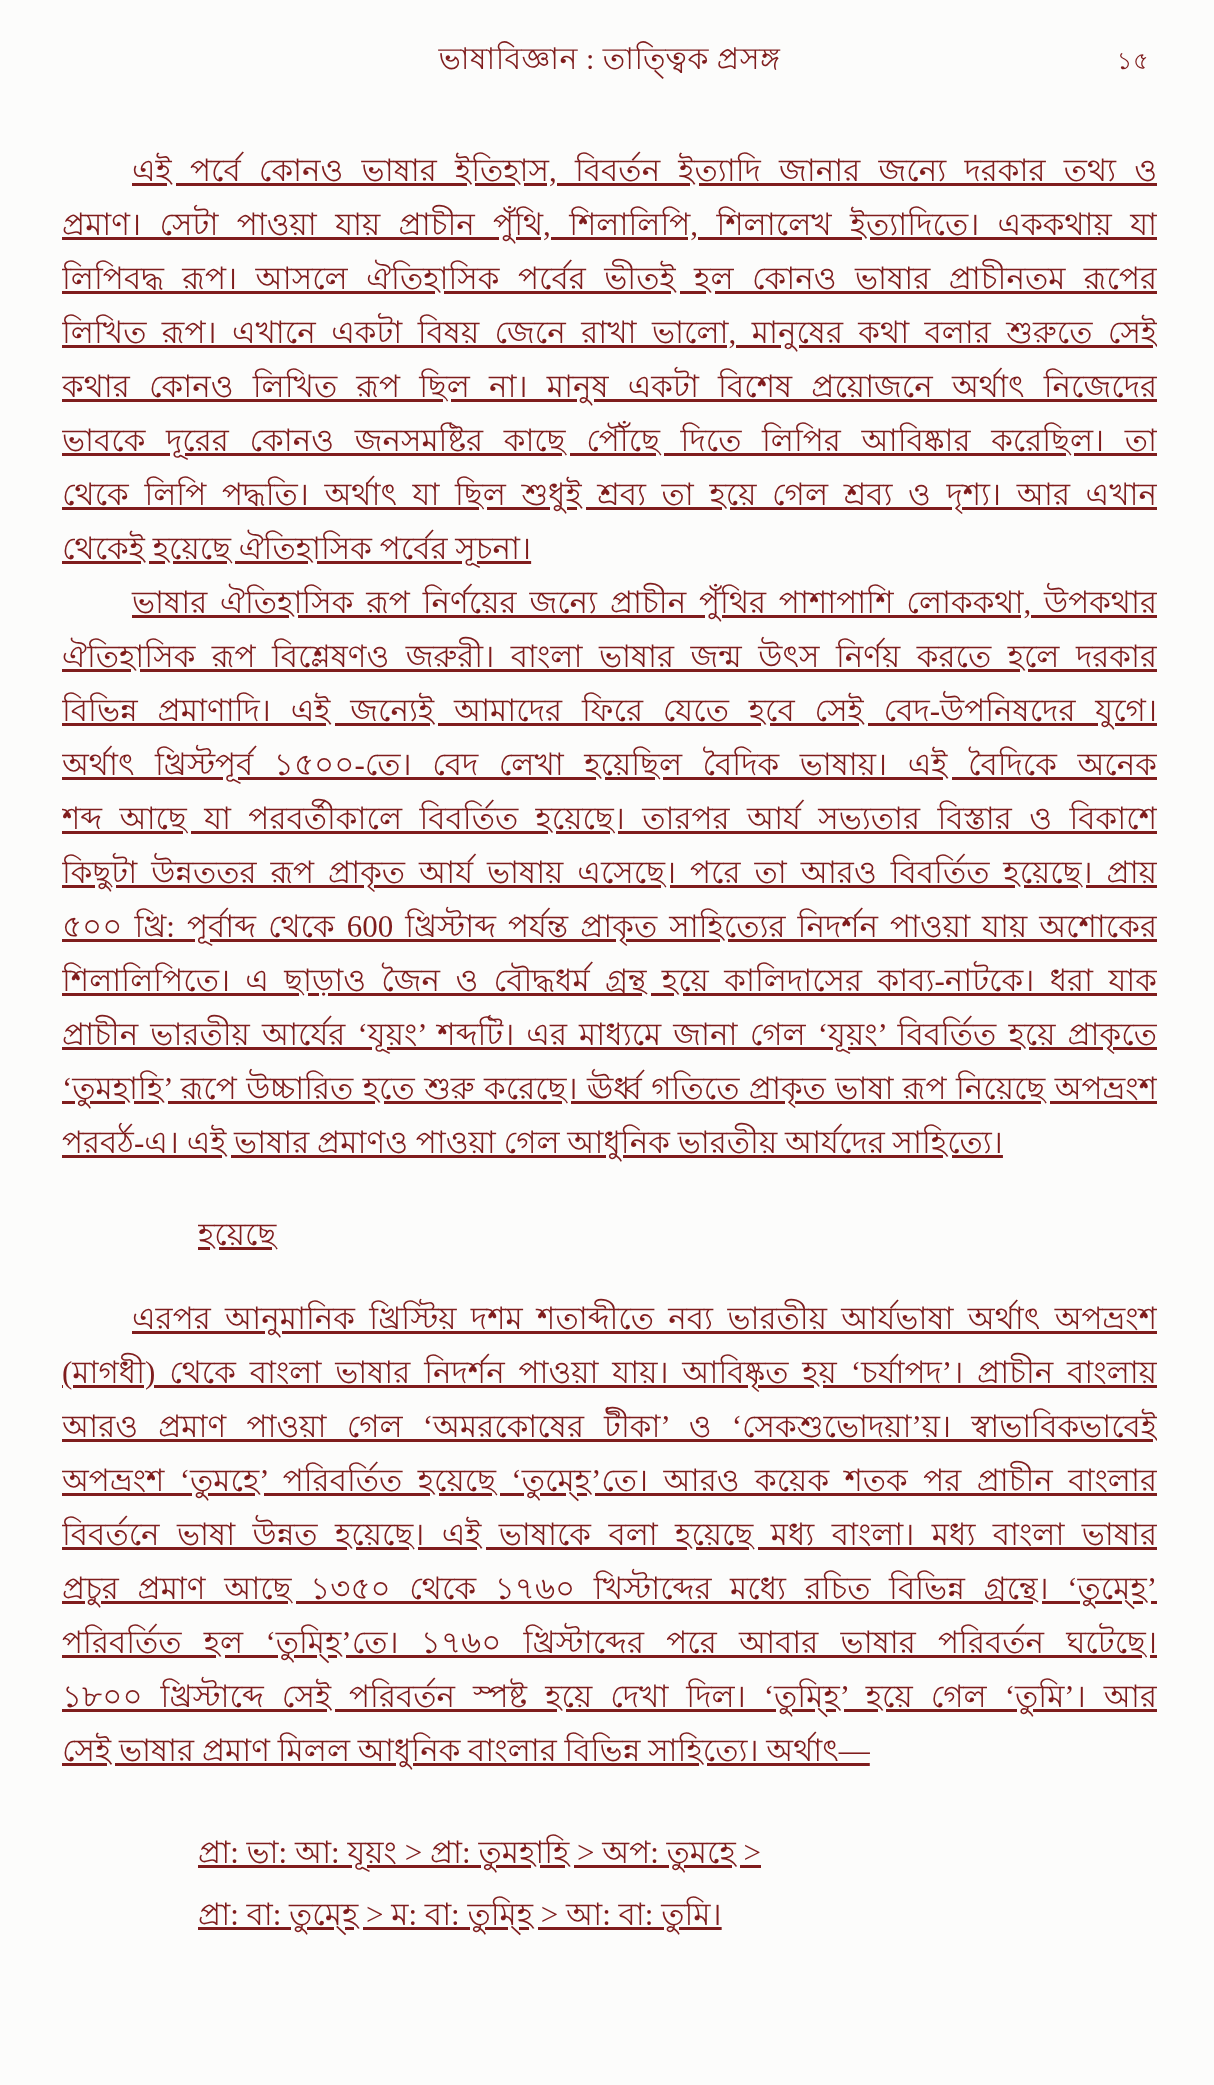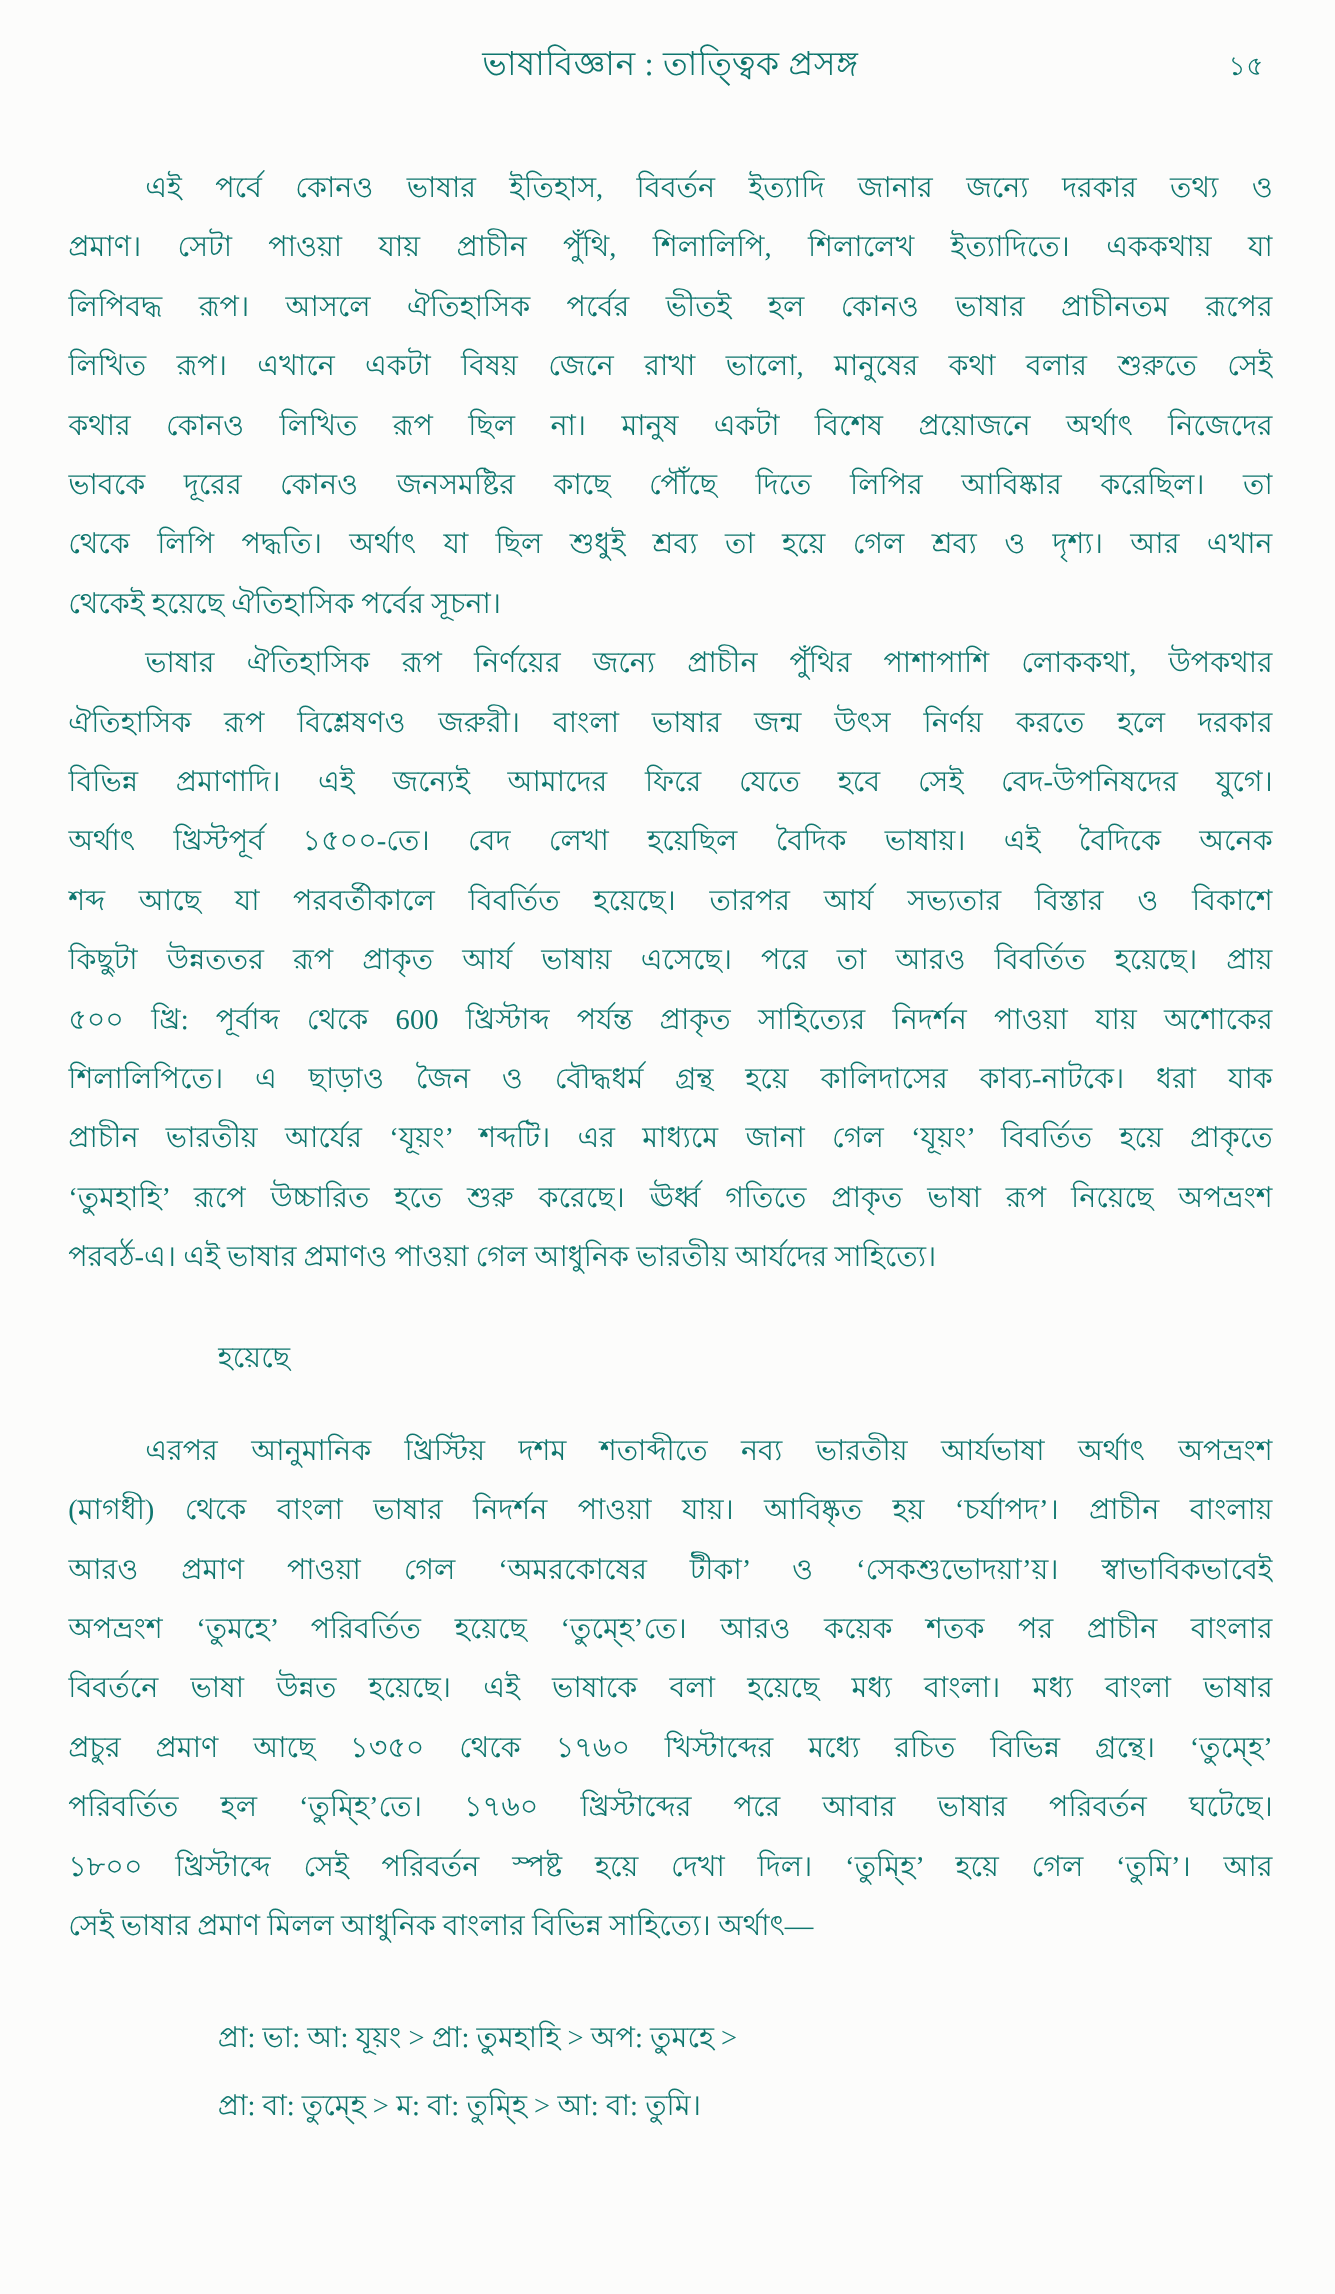--- a/index.html
+++ b/index.html
@@ -2,30 +2,31 @@
 <html lang="bn"><head>
 <meta charset="utf-8">
 <style>
   html,body { margin:0; padding:0; background:#ffffff; }
   .page {
     position:relative;
     width:1214px;
     height:2085px;
     margin:0 auto;
     background:#fcfcfb;
-    color:#0f766e;
+    color:#7f1d1d;
     font-family:"Liberation Serif","DejaVu Serif",serif;
     box-sizing:border-box;
     padding:36px 57px 0 62px;
     overflow:hidden;
+    text-decoration:underline;
   }
   .hdr { position:relative; text-align:center; font-size:30px; line-height:46px; letter-spacing:.5px; }
   .hdr-title { display:inline-block; }
   .pagenum { position:absolute; right:8px; top:2px; font-size:24px; }
-  .bodytext { margin-top:62px; font-size:26px; }
+  .bodytext { margin-top:62px; font-size:31px; }
   .line {
     line-height:54px;
     height:54px;
     overflow:hidden;
     text-align:justify;
     text-align-last:justify;
   }
   .line.noj { text-align:right; text-align-last:left; }
   .line.ind { text-indent:70px; }
   .ex { margin:34px 0 26px 136px; }

